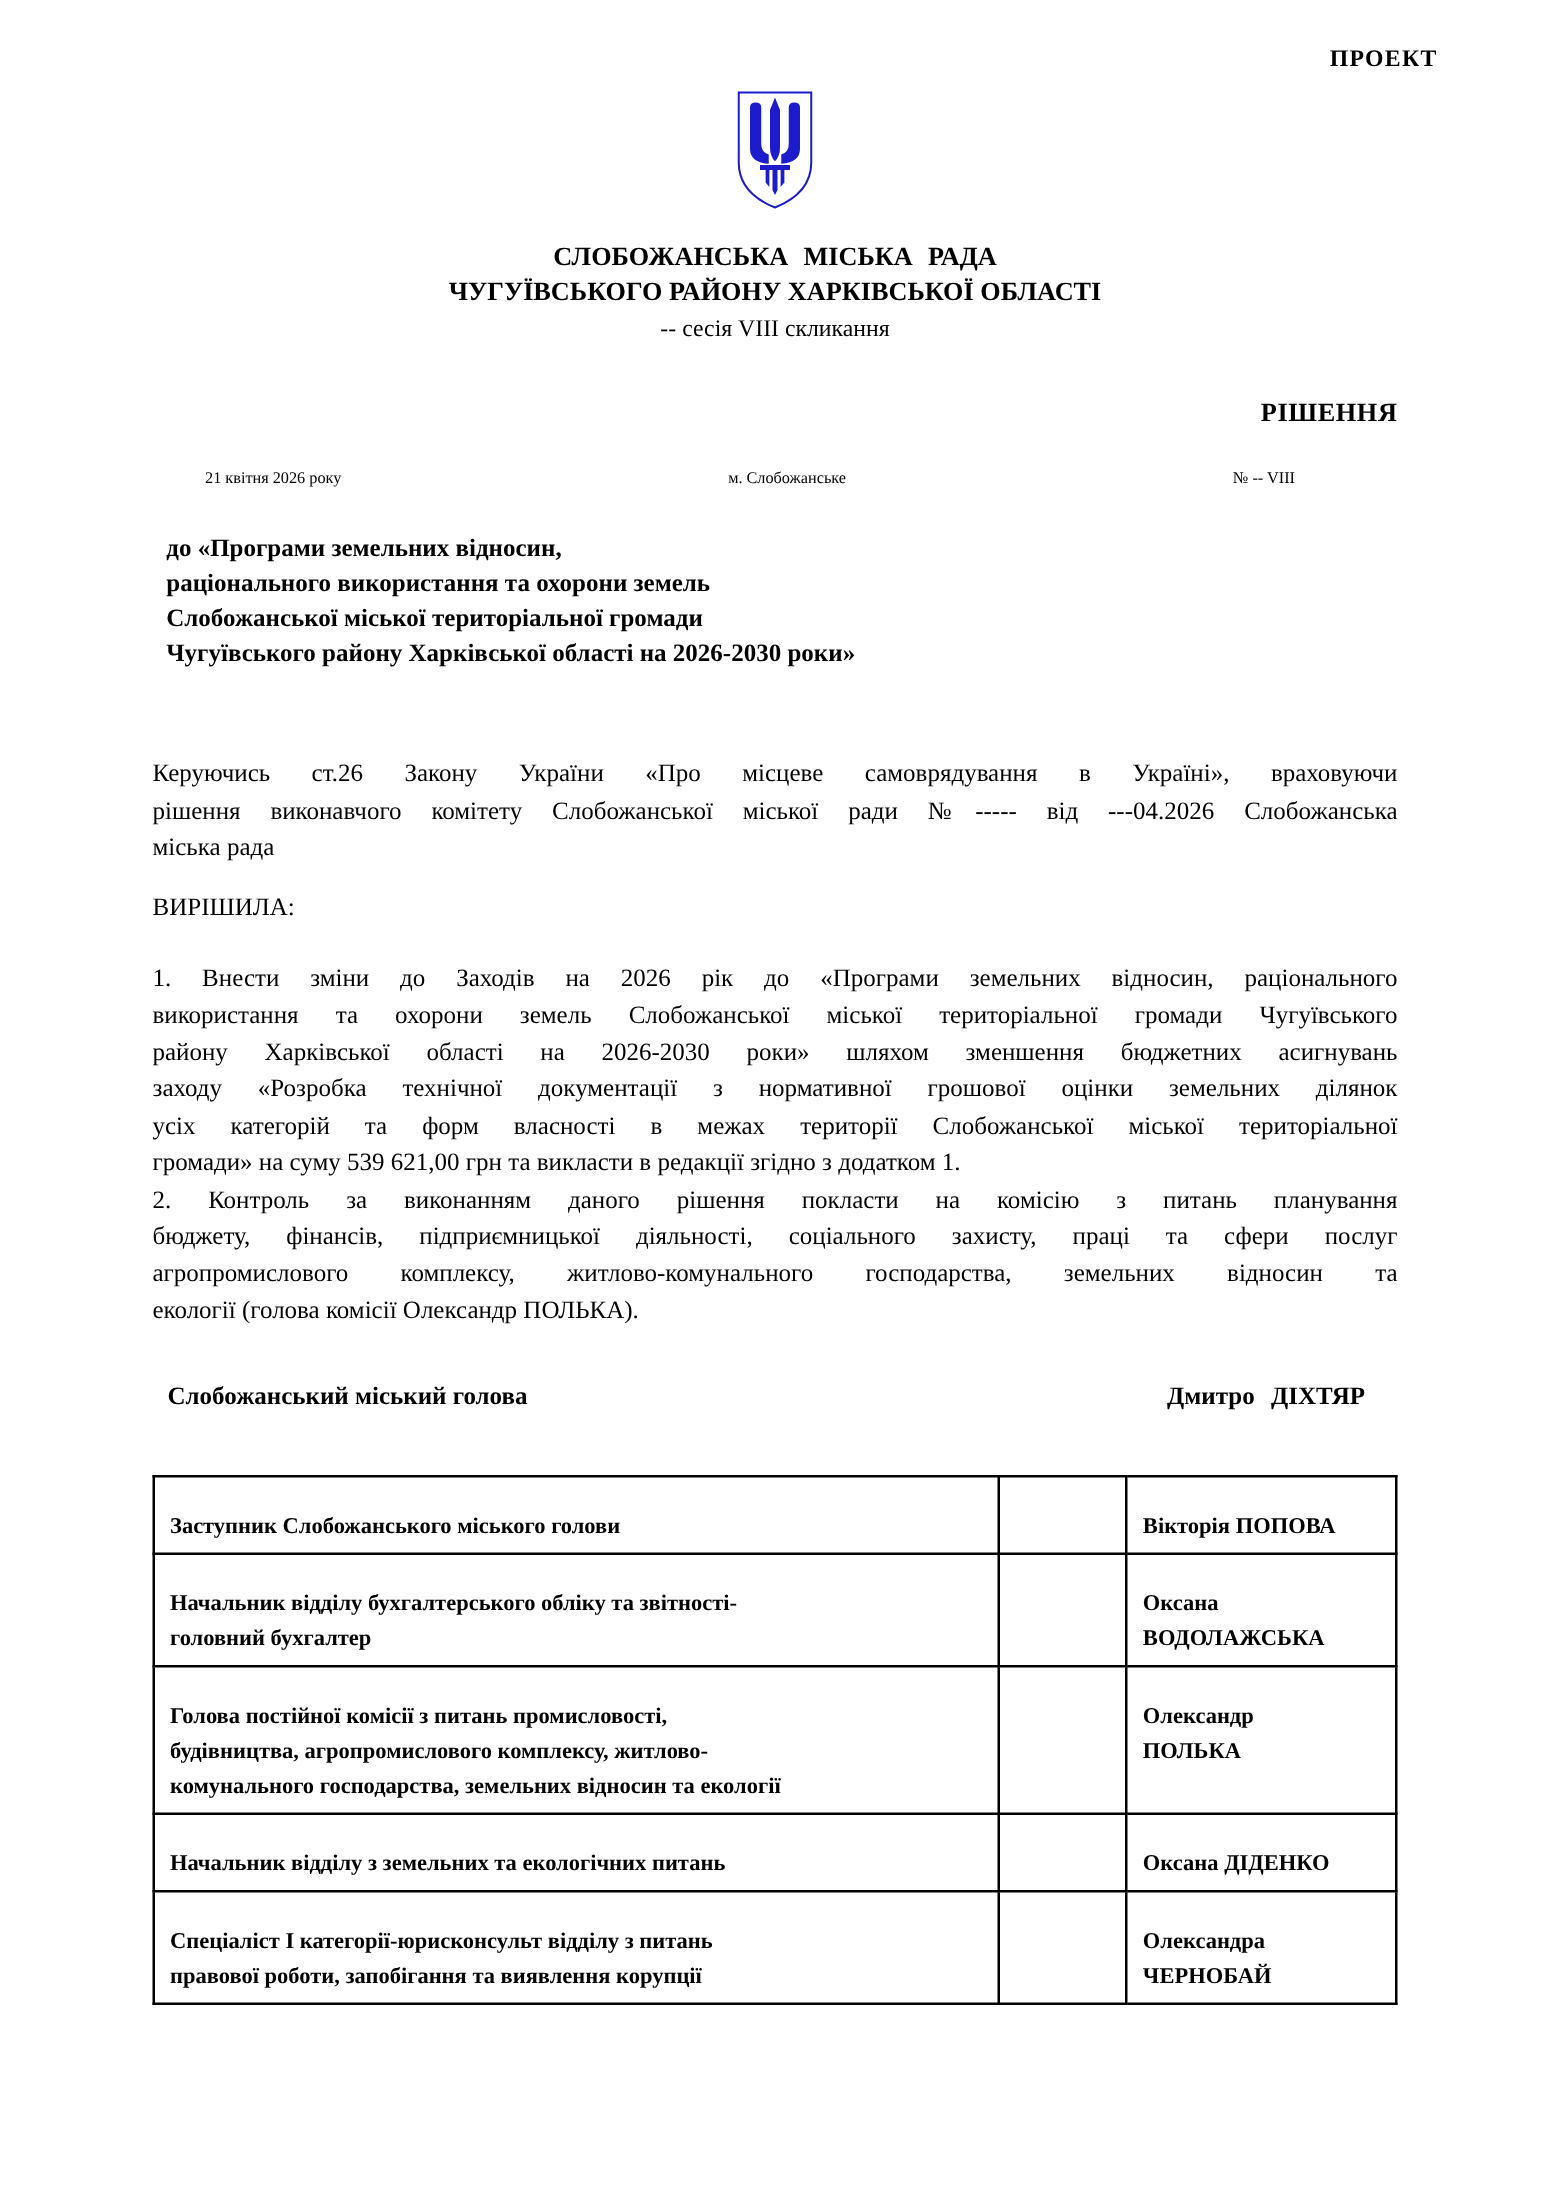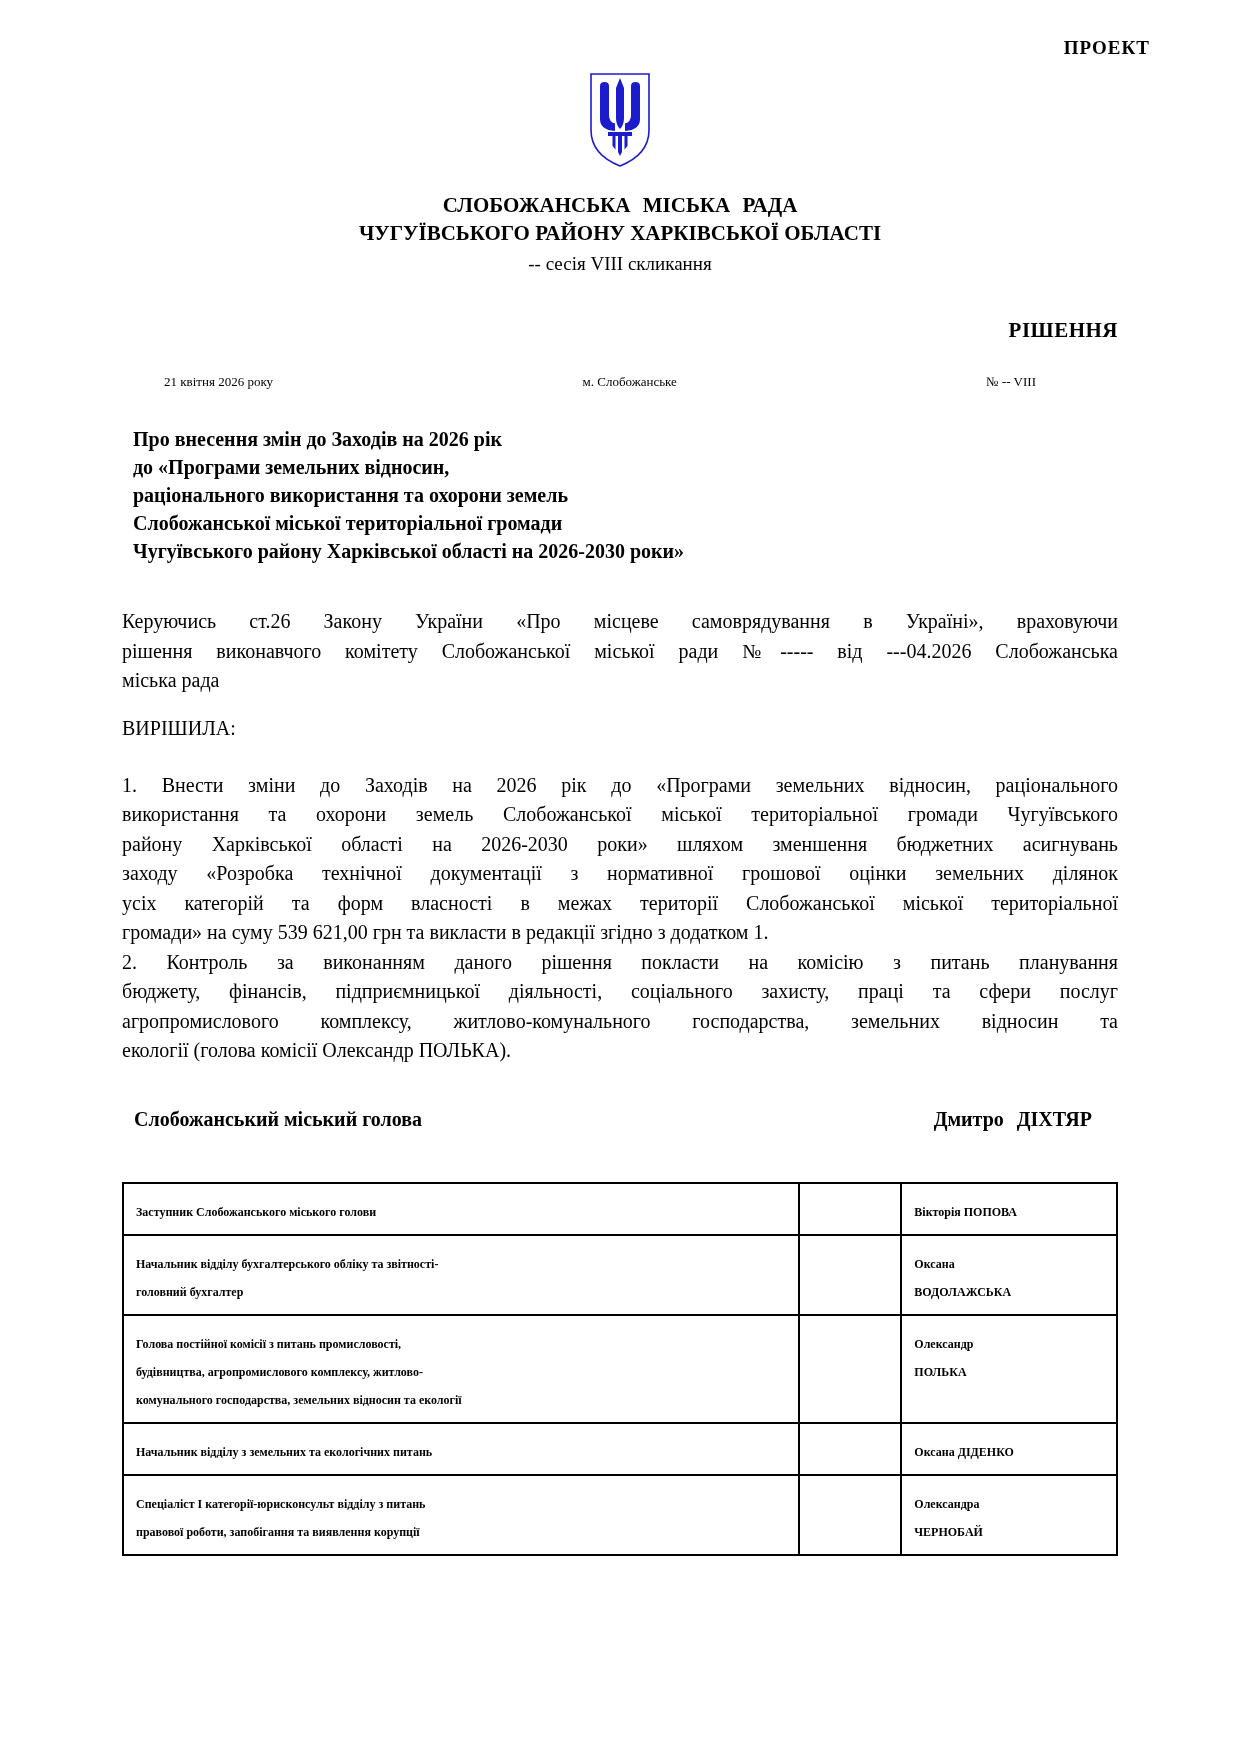--- a/index.html
+++ b/index.html
@@ -71,21 +71,21 @@
     font-weight: bold;
     line-height: 28px;
     padding-left: 11px;
   }
   .para {
     font-size: 20px;
     line-height: 29.5px;
   }
   .para .jline { text-align: justify; text-align-last: justify; }
   .para .lline { text-align: left; }
-  .preamble { margin-top: 42px; }
+  .preamble { margin-top: 68px; }
   .resolved {
     margin-top: 18px;
     font-size: 20px;
     line-height: 29px;
   }
   .item1 { margin-top: 28px; }
   .signature {
     margin-top: 40px;
     display: flex;
     justify-content: space-between;
@@ -97,24 +97,24 @@
   }
   .signature .sig-name { word-spacing: 8px; }
   .approval-table {
     margin-top: 50px;
     width: 100%;
     border-collapse: collapse;
     table-layout: fixed;
   }
   .approval-table td {
     border: 2px solid #000000;
-    font-size: 12px;
+    font-size: 18px;
     font-weight: bold;
     line-height: 28px;
-    padding: 14px 12px 8px 12px;
+    padding: 24px 12px 8px 12px;
     vertical-align: top;
     white-space: pre-line;
   }
   .approval-table col.c1 { width: 68%; }
   .approval-table col.c2 { width: 10.3%; }
   .approval-table col.c3 { width: 21.7%; }
 </style>
 </head>
 <body>
 
@@ -142,21 +142,20 @@
 
   <div class="decision-heading">РІШЕННЯ</div>
 
   <div class="dateline">
     <span>21 квітня 2026 року</span>
     <span>м. Слобожанське</span>
     <span>№ -- VIII</span>
   </div>
 
   <div class="decision-title">
-    <div>Про внесення змін до Заходів на 2026 рік</div>
     <div>до «Програми земельних відносин,</div>
     <div>раціонального використання та охорони земель</div>
     <div>Слобожанської міської територіальної громади</div>
     <div>Чугуївського району Харківської області на 2026-2030 роки»</div>
   </div>
 
   <div class="para preamble">
     <div class="jline">Керуючись ст.26 Закону України «Про місцеве самоврядування в Україні», враховуючи</div>
     <div class="jline">рішення виконавчого комітету Слобожанської міської ради №----- від ---04.2026 Слобожанська</div>
     <div class="lline">міська рада</div>

